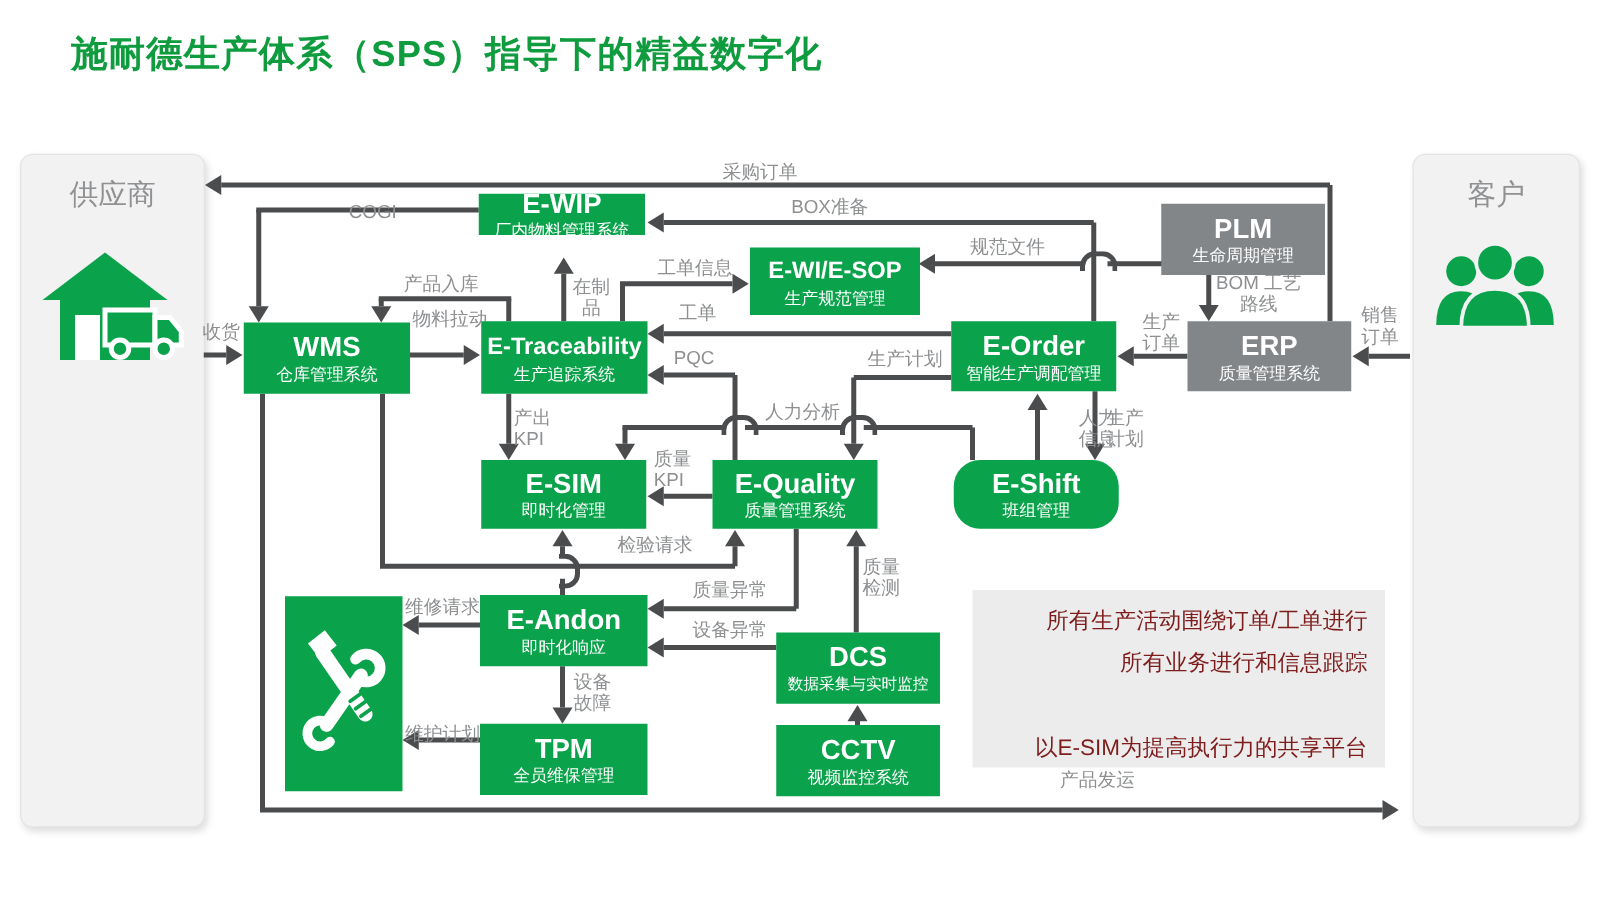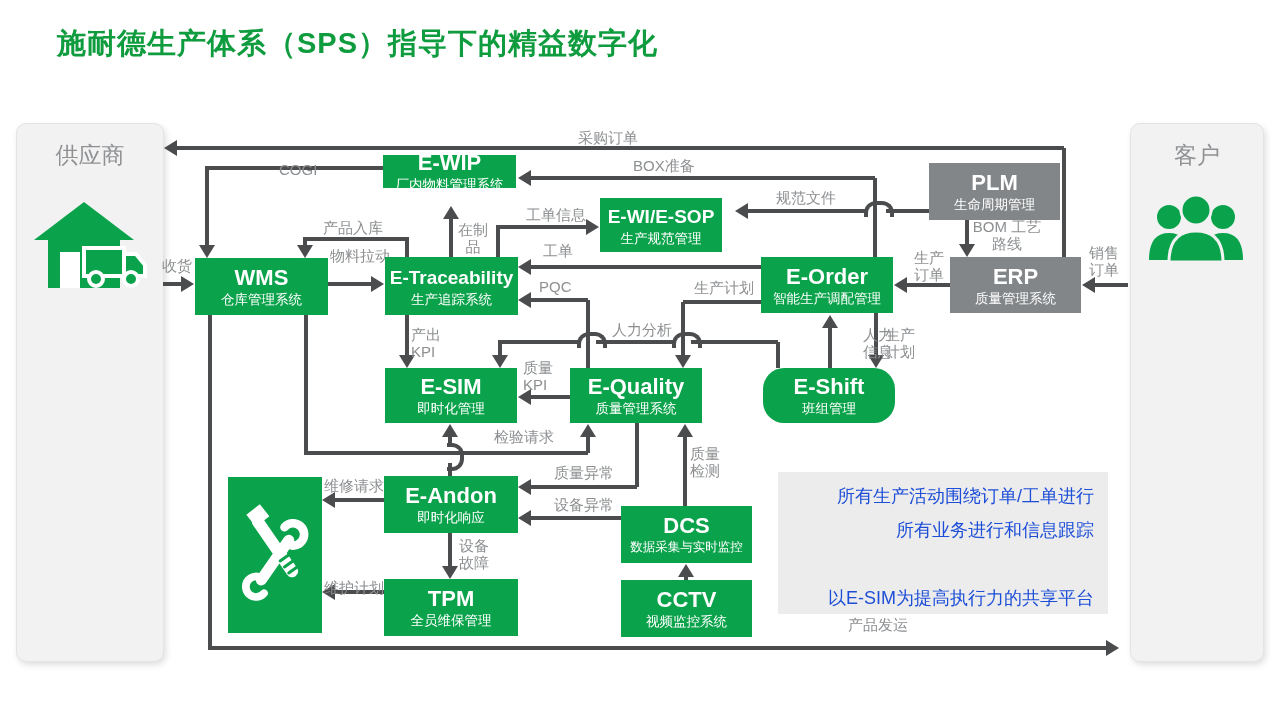--- a/index.html
+++ b/index.html
@@ -21,21 +21,21 @@
   .elabel{position:absolute;font-size:15px;color:#8d8f91;line-height:17px;}
   .nowrap{white-space:nowrap;}
   .c{text-align:center;}
   .node{position:absolute;background:#0aa34b;color:#fff;display:flex;flex-direction:column;
         align-items:center;justify-content:center;gap:2px;}
   .node.gray{background:#838689;}
   .nt{font-size:22px;font-weight:bold;line-height:24px;white-space:nowrap;}
   .nt.sm{font-size:19px;}
   .ns{font-size:13.5px;line-height:15px;white-space:nowrap;}
   .notes{position:absolute;left:778px;top:472px;width:330px;height:142px;background:#ececec;}
-  .note-line{position:absolute;right:14px;font-size:18px;color:#1d4ed8;white-space:nowrap;}
+  .note-line{position:absolute;right:14px;font-size:18px;color:#7f1d1d;white-space:nowrap;}
 </style>
 </head>
 <body>
 
 <div id="page">
 
   <div class="title">施耐德生产体系（SPS）指导下的精益数字化</div>
 
   <div class="panel" style="left:16px;width:146px;">
     <div class="panel-title">供应商</div>
@@ -212,21 +212,21 @@
     <div class="ns">厂内物料管理系统</div>
   </div>
   <div class="node" style="left:385px;top:257px;width:133px;height:58px;">
     <div class="nt sm">E-Traceability</div>
     <div class="ns">生产追踪系统</div>
   </div>
   <div class="node" style="left:195px;top:258px;width:133px;height:57px;">
     <div class="nt">WMS</div>
     <div class="ns">仓库管理系统</div>
   </div>
-  <div class="node" style="left:600px;top:198px;width:122px;height:54px;">
+  <div class="node" style="left:600px;top:198px;width:136px;height:54px;">
     <div class="nt sm">E-WI/E-SOP</div>
     <div class="ns">生产规范管理</div>
   </div>
   <div class="node" style="left:761px;top:257px;width:132px;height:56px;">
     <div class="nt">E-Order</div>
     <div class="ns">智能生产调配管理</div>
   </div>
   <div class="node gray" style="left:929px;top:163px;width:131px;height:57px;">
     <div class="nt">PLM</div>
     <div class="ns">生命周期管理</div>

